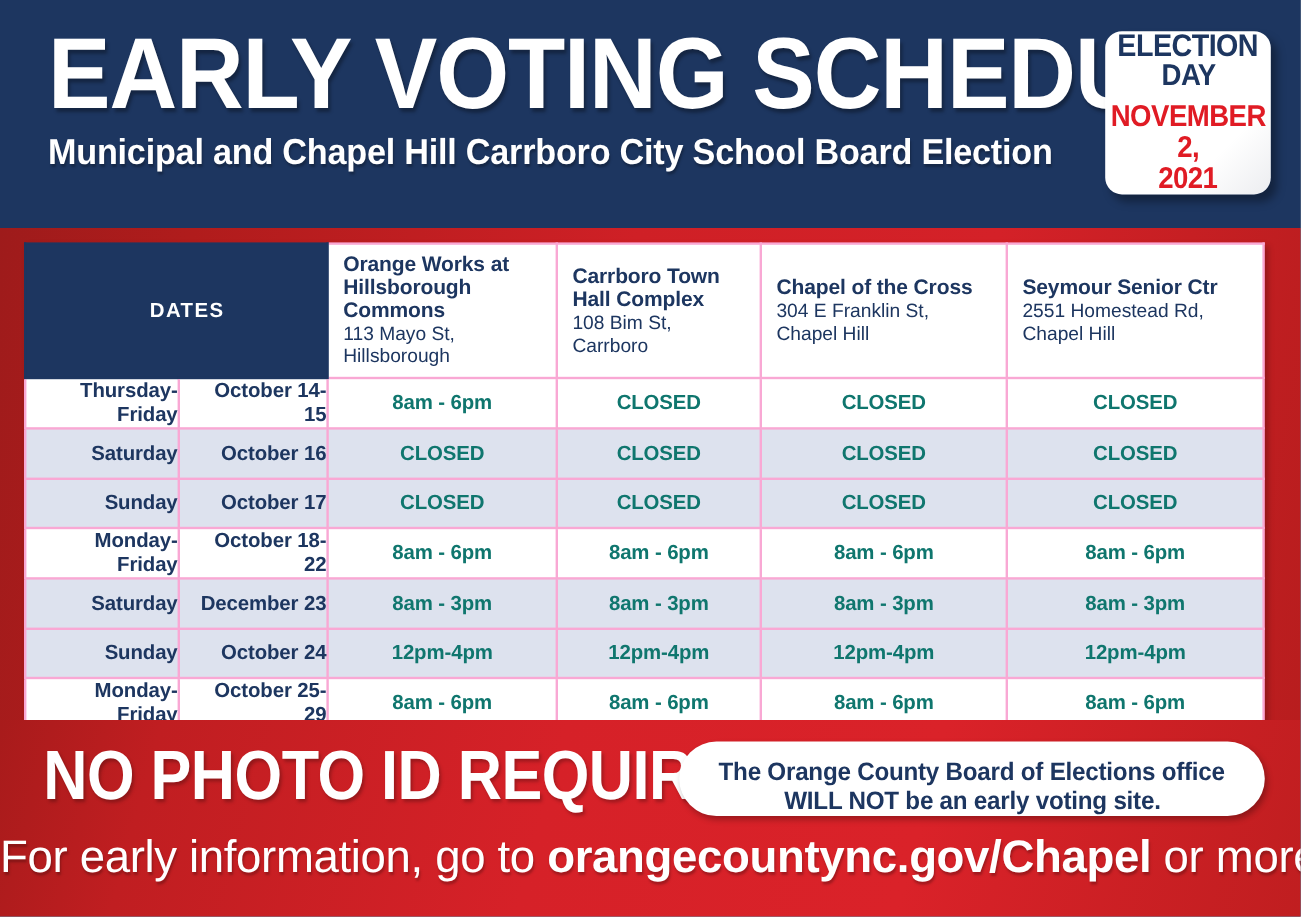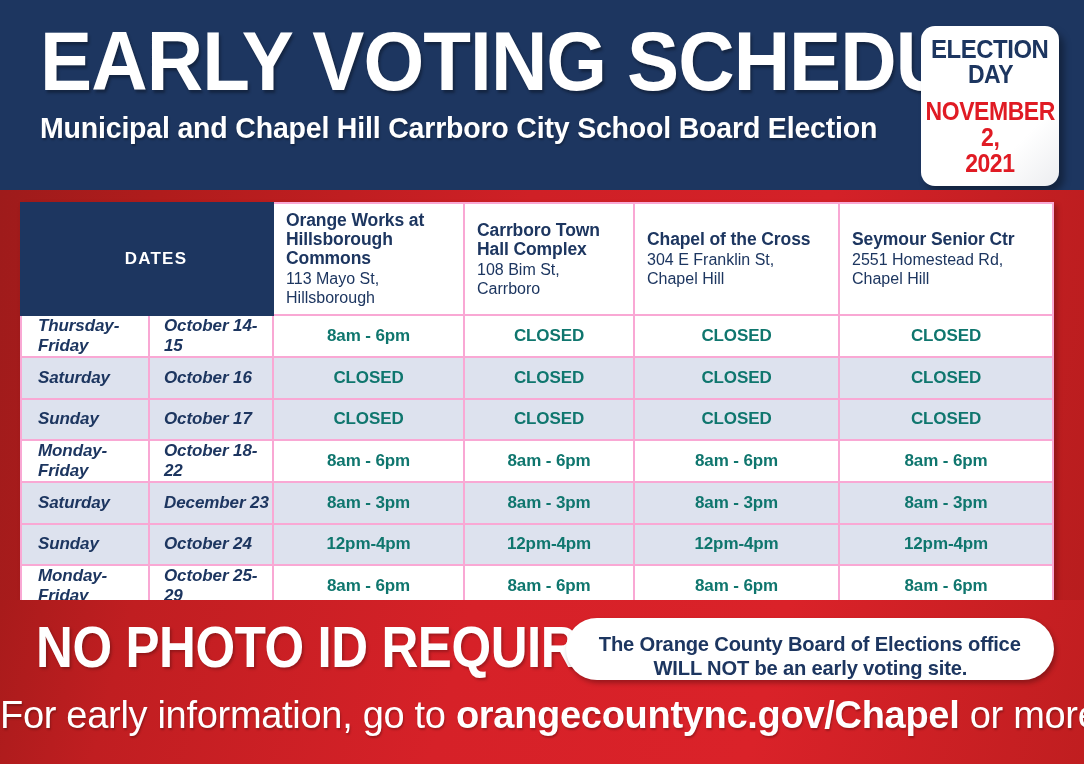--- a/index.html
+++ b/index.html
@@ -62,21 +62,21 @@
     padding-top: 4px;
     text-shadow: 1px 2px 2px rgba(0,0,0,0.28);
   }
 
   
   .badge {
     position: absolute;
     left: 921px;
     top: 26px;
     width: 138px;
-    height: 160px;
+    height: 136px;
     background: linear-gradient(135deg, #ffffff 0%, #ffffff 72%, #ecedf0 100%);
     border-radius: 14px;
     box-shadow: 5px 6px 7px rgba(0,0,0,0.35);
     display: flex;
     flex-direction: column;
     align-items: center;
     justify-content: center;
     text-align: center;
   }
   .badge-line1, .badge-line2 {
@@ -164,25 +164,24 @@
   }
 
   
   tr.row-white td { background: #ffffff; }
   tr.row-tint td  { background: #dde2ee; }
 
   td.cell-day, td.cell-date {
     color: #1d3660;
     font-weight: bold;
     font-size: 17px;
-    text-align: left;
+    text-align: right;
     padding-left: 16px !important;
     height: 39.5px;
     letter-spacing: -0.1px;
-    font-style: italic;
   }
   td.cell-date { padding-left: 14px !important; }
   td.cell-hours {
     color: #0f766e;
     font-weight: bold;
     font-size: 17px;
     text-align: center;
     height: 39.5px;
     letter-spacing: -0.1px;
   }

